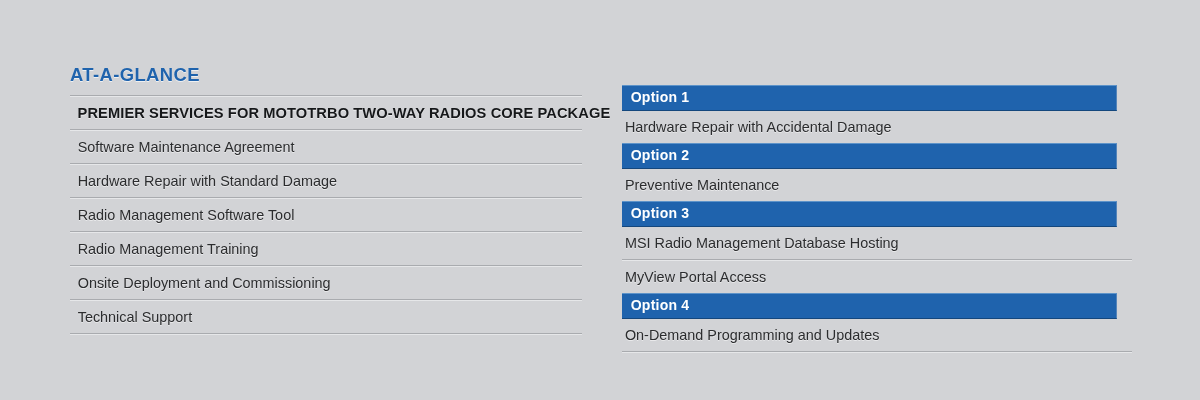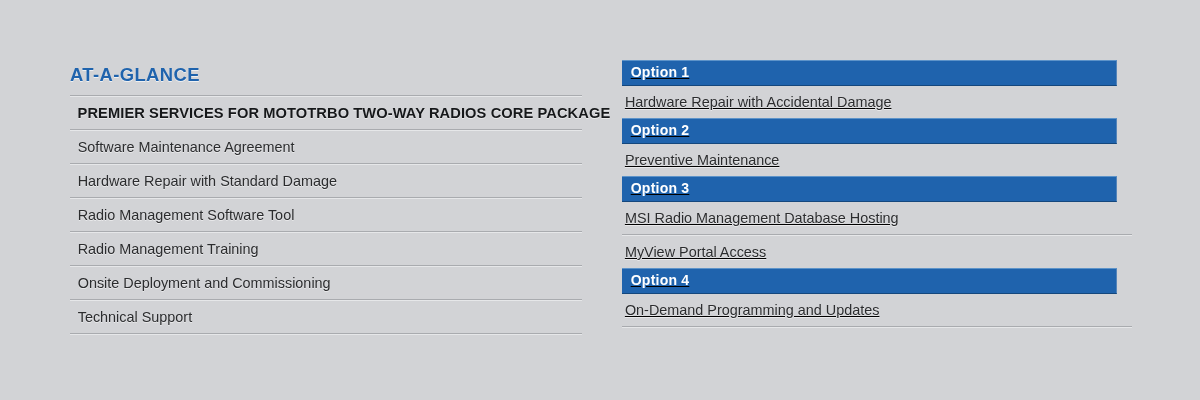--- a/index.html
+++ b/index.html
@@ -70,23 +70,22 @@
     white-space: nowrap;
     transform: scaleX(0.96);
     transform-origin: left center;
     text-shadow: 0 1px 0 rgba(255,255,255,0.5);
   }
 
   
   .right-col {
     position: absolute;
     left: 622px;
-    top: 60px;
+    top: 85px;
     width: 510px;
-    text-decoration: underline;
   }
 
   .opt-bar {
     background: #1f63ad;
     color: #ffffff;
     font-size: 14.5px;
     font-weight: bold;
     letter-spacing: 0.2px;
     padding: 3px 0 4px 9px;
     line-height: 17px;

